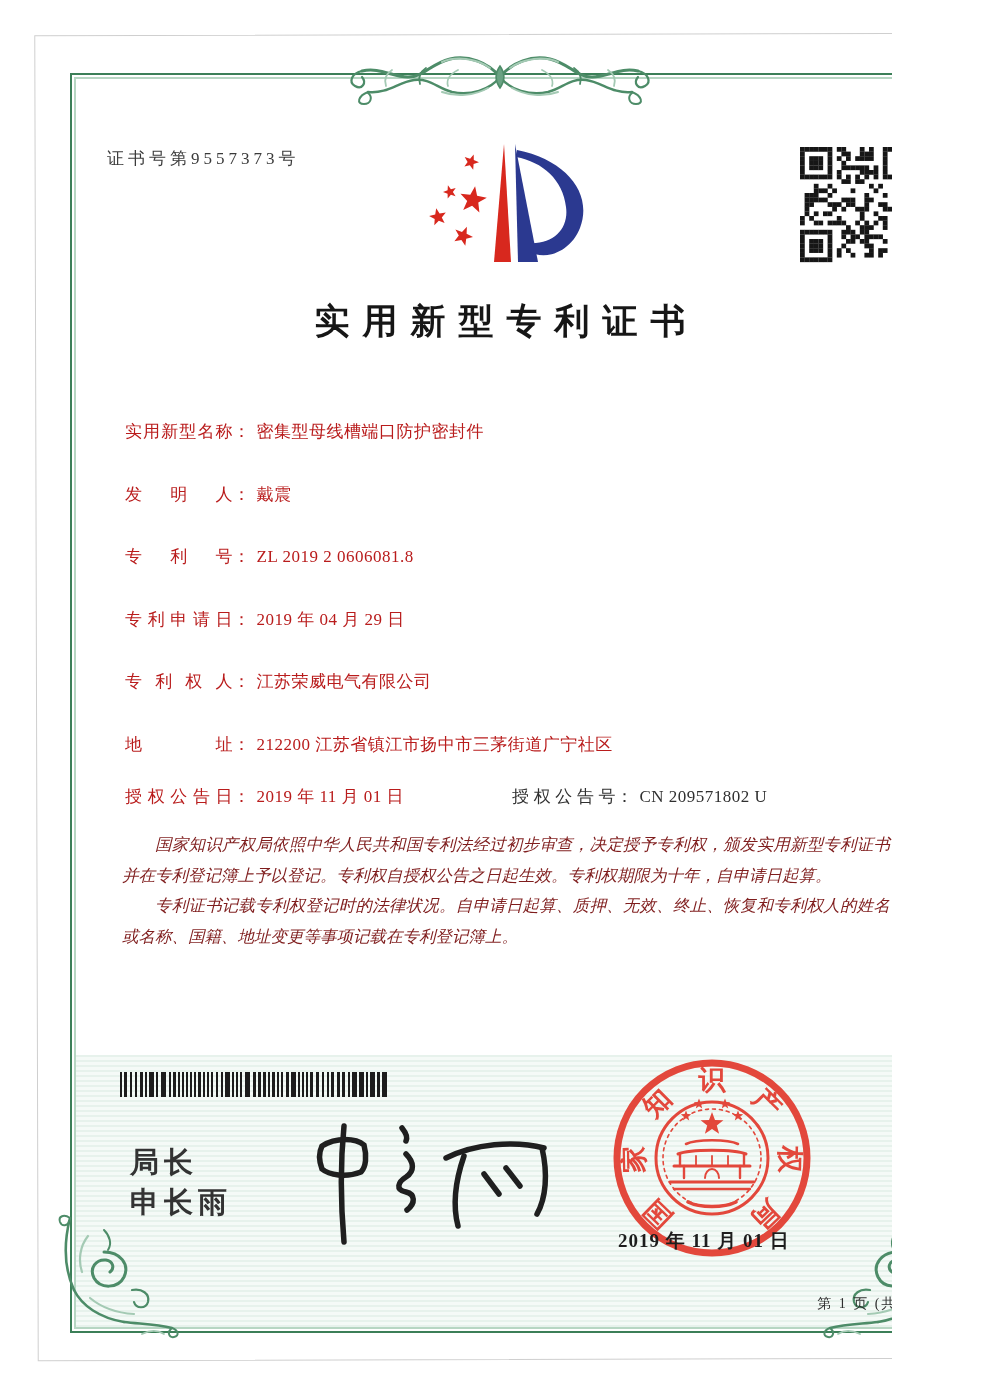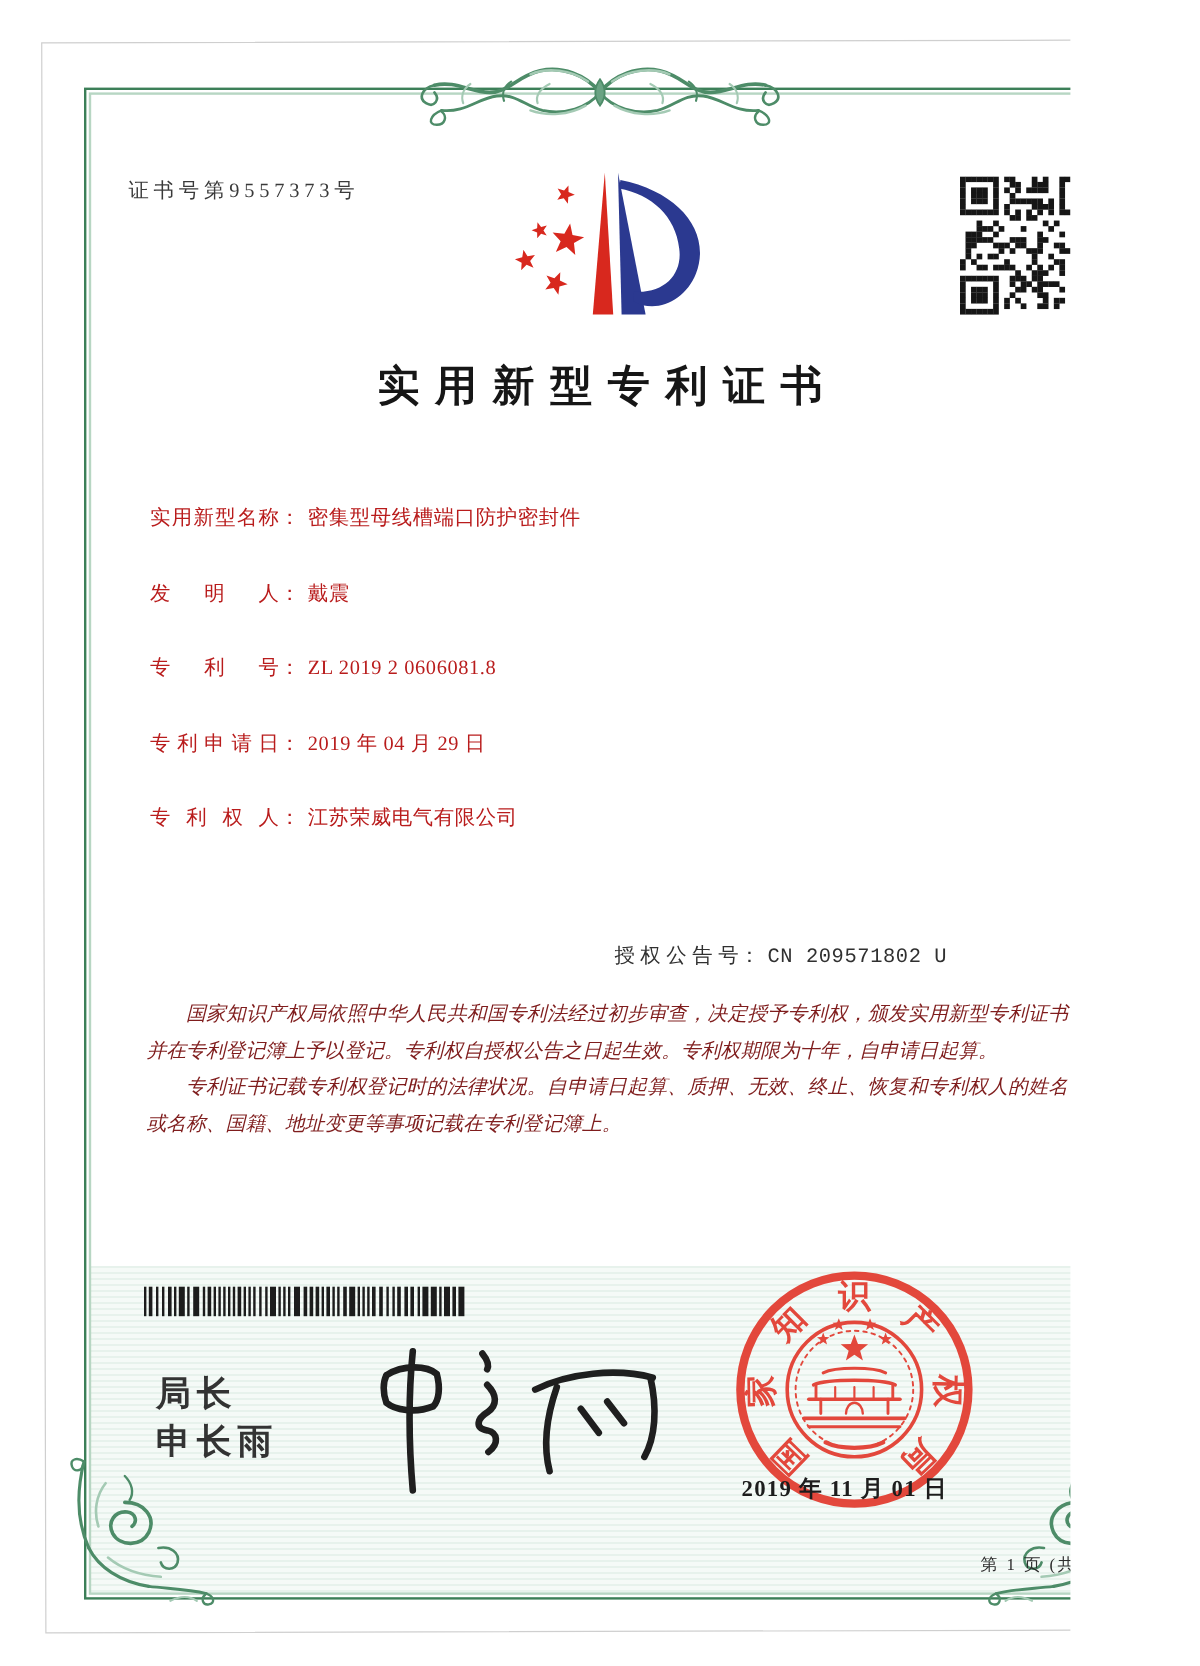--- a/index.html
+++ b/index.html
@@ -15,21 +15,21 @@
                border:2px solid #b7d6c3;}
   .cert-no{position:absolute;left:107px;top:147px;font-size:17px;letter-spacing:4px;color:#3a3a3a;}
   .title{position:absolute;left:0;top:298px;width:1000px;margin:0;text-align:center;
          font-size:35px;font-weight:700;letter-spacing:13px;text-indent:13px;color:#161616;}
   .logo{position:absolute;left:405px;top:132px;width:195px;height:152px;}
   .qr{position:absolute;left:800px;top:147px;width:116px;height:116px;}
   .field-row{position:absolute;left:125px;font-size:17px;letter-spacing:0.5px;color:#b91c1c;white-space:nowrap;}
   .field-label{display:inline-block;width:108px;text-align:justify;text-align-last:justify;}
   .field-colon{display:inline-block;}
   .field-value{display:inline-block;margin-left:6px;}
-  .grant-no{position:absolute;left:512px;font-size:17px;letter-spacing:0.5px;color:#303030;white-space:nowrap;font-family:Liberation Mono, monospace;}
+  .grant-no{position:absolute;left:512px;font-size:17px;letter-spacing:0.5px;color:#303030;white-space:nowrap;}
   .grant-no .field-label{width:104px;}
   .paragraphs{position:absolute;left:122px;top:830px;width:768px;font-size:16.5px;
               line-height:30.5px;font-style:italic;color:#7f1d1d;}
   .paragraphs p{margin:0;text-indent:2em;text-align:justify;}
   .barcode{position:absolute;left:120px;top:1072px;width:272px;height:25px;}
   .signer{position:absolute;left:130px;top:1142px;font-family:"Liberation Sans","DejaVu Sans",sans-serif;
           font-weight:700;font-size:29px;letter-spacing:5px;color:#333;line-height:40px;}
   .signature{position:absolute;left:278px;top:1112px;}
   .seal{position:absolute;left:610px;top:1056px;width:204px;height:204px;opacity:0.93;}
   .seal-chars{position:absolute;left:0;top:0;width:100%;height:100%;}
@@ -409,20 +409,26 @@
   </div>
   <div class="field-row" style="top:545px">
     <span class="field-label">专利号</span><span class="field-colon">：</span><span class="field-value">ZL 2019 2 0606081.8</span>
   </div>
   <div class="field-row" style="top:608px">
     <span class="field-label">专利申请日</span><span class="field-colon">：</span><span class="field-value">2019 年 04 月 29 日</span>
   </div>
   <div class="field-row" style="top:670px">
     <span class="field-label">专利权人</span><span class="field-colon">：</span><span class="field-value">江苏荣威电气有限公司</span>
   </div>
+  <div class="field-row" style="top:733px">
+    <span class="field-label">地址</span><span class="field-colon">：</span><span class="field-value">212200 江苏省镇江市扬中市三茅街道广宁社区</span>
+  </div>
+  <div class="field-row" style="top:785px">
+    <span class="field-label">授权公告日</span><span class="field-colon">：</span><span class="field-value">2019 年 11 月 01 日</span>
+  </div>
   <div class="grant-no" style="top:785px">
     <span class="field-label">授权公告号</span><span class="field-colon">：</span><span class="field-value">CN 209571802 U</span>
   </div>
 
   <div class="paragraphs">
     <p>国家知识产权局依照中华人民共和国专利法经过初步审查，决定授予专利权，颁发实用新型专利证书并在专利登记簿上予以登记。专利权自授权公告之日起生效。专利权期限为十年，自申请日起算。</p>
     <p>专利证书记载专利权登记时的法律状况。自申请日起算、质押、无效、终止、恢复和专利权人的姓名或名称、国籍、地址变更等事项记载在专利登记簿上。</p>
   </div>
 
   <div class="barcode">

